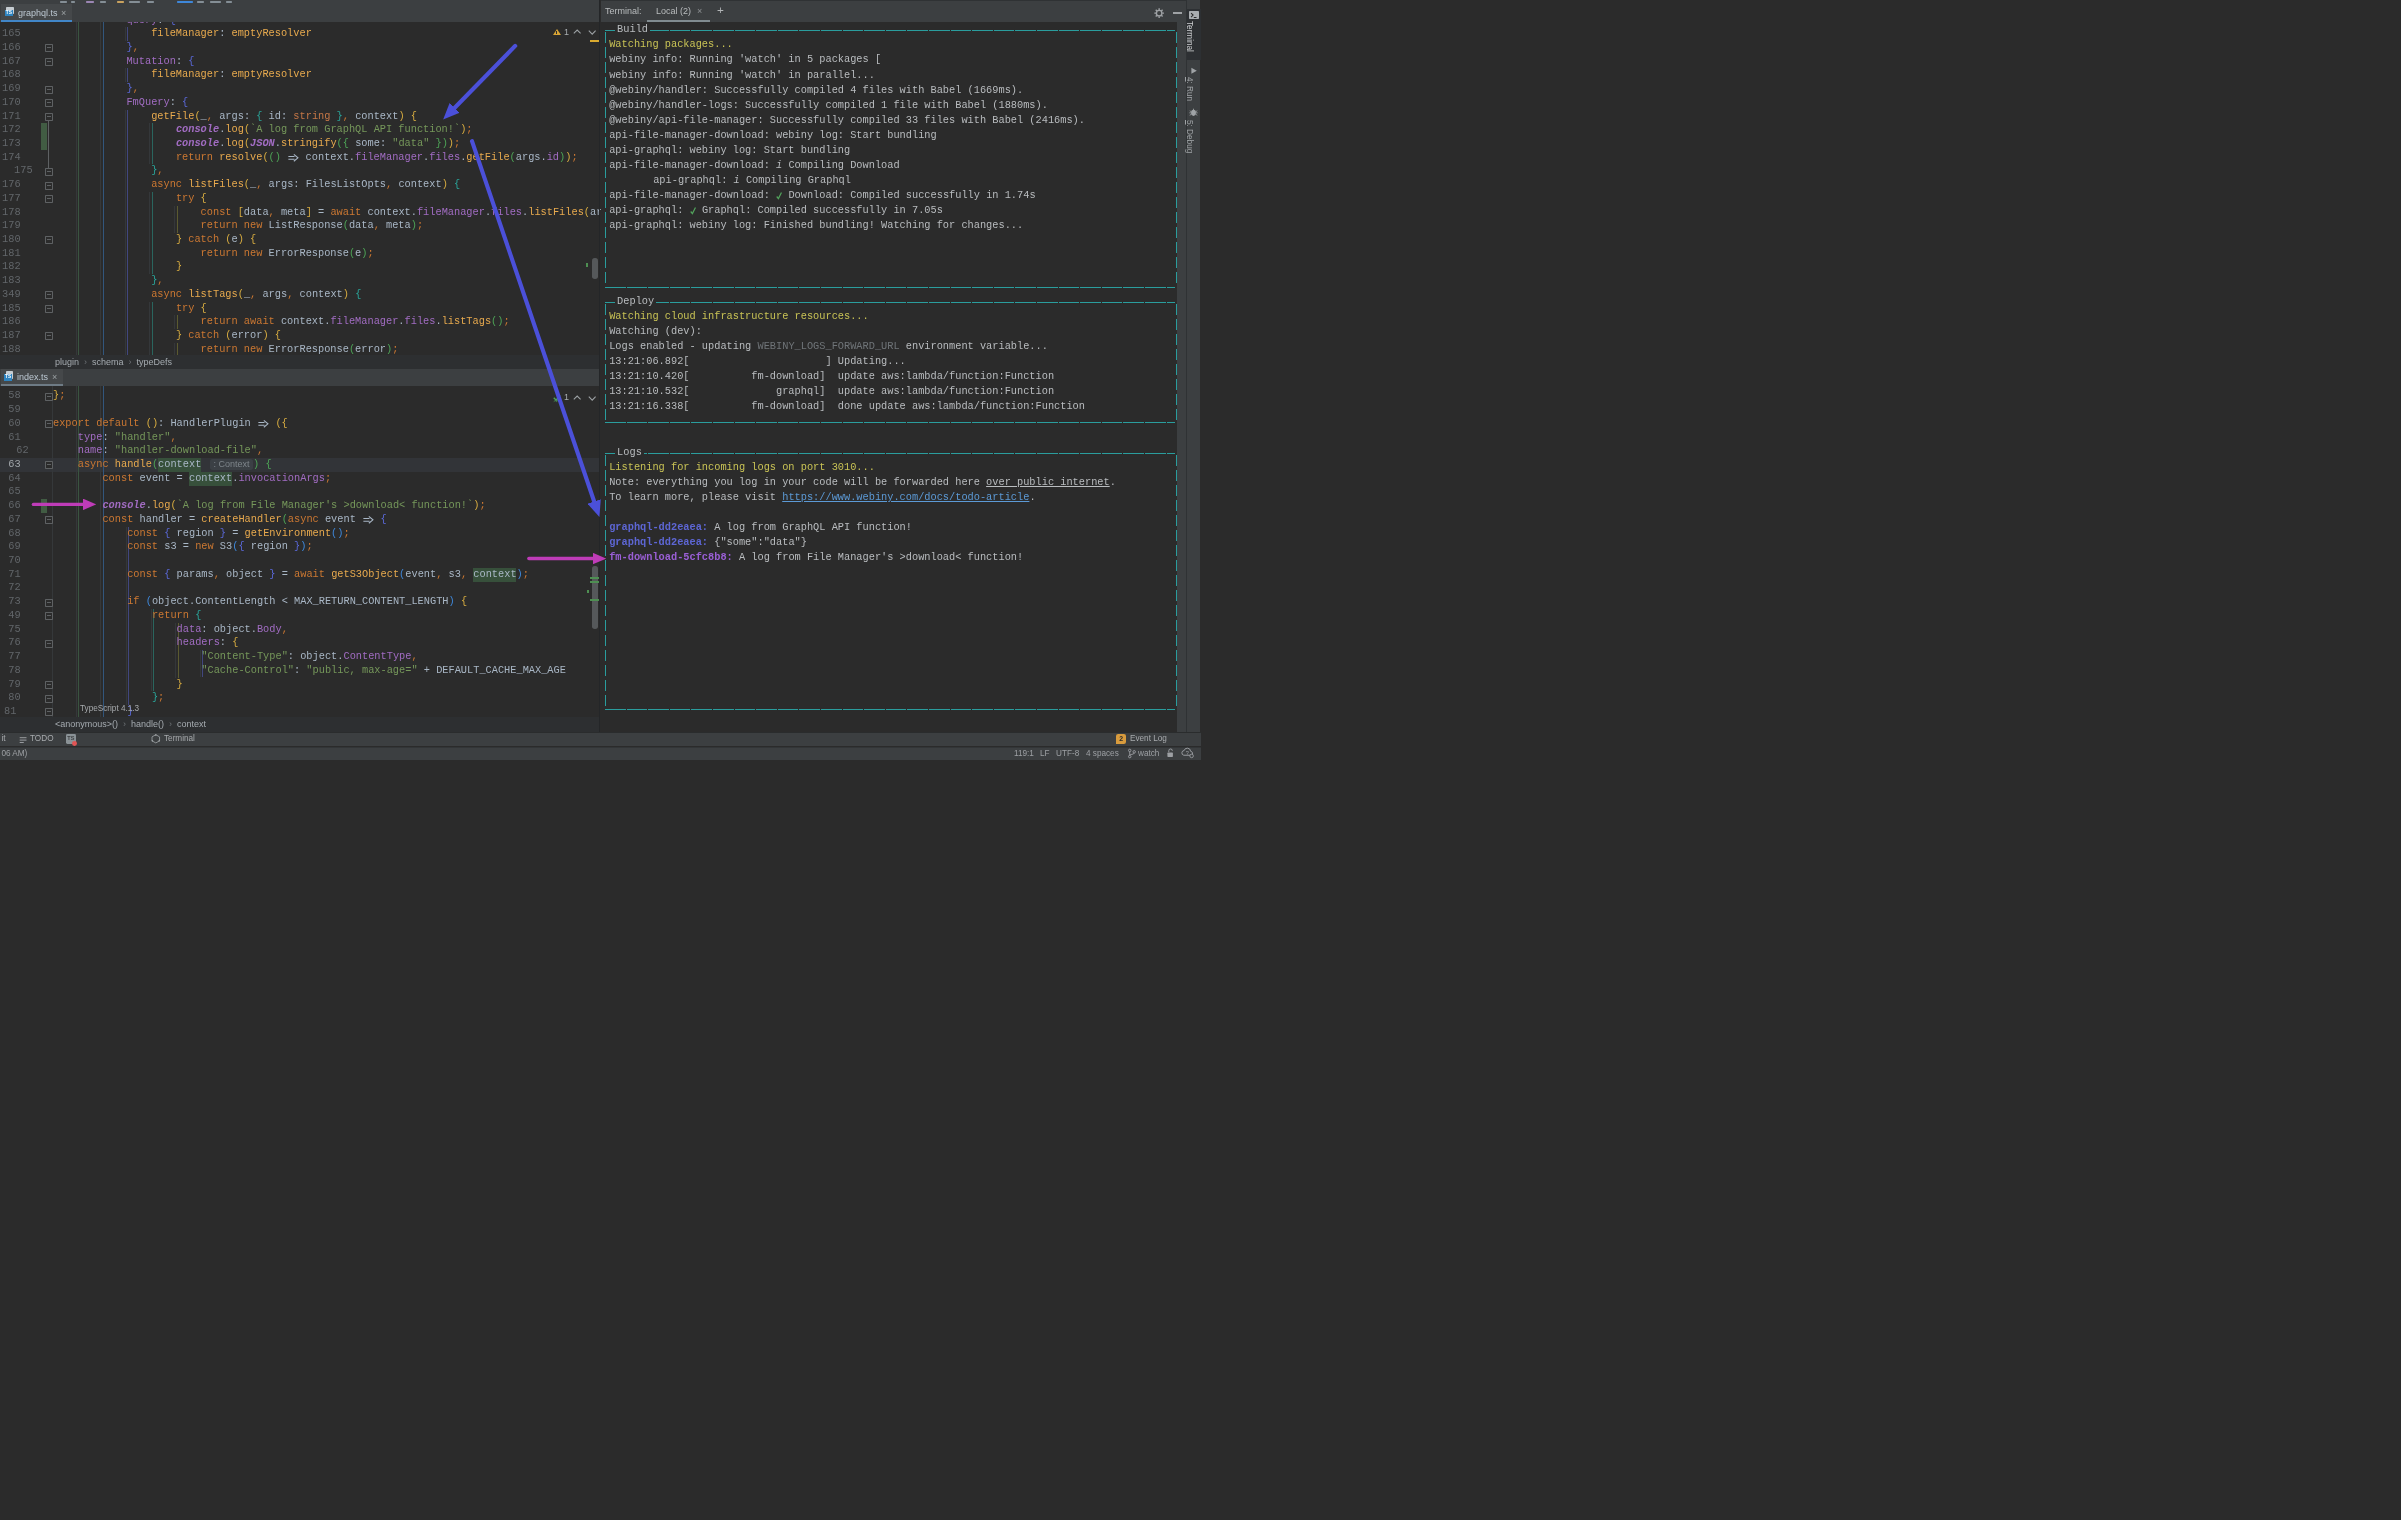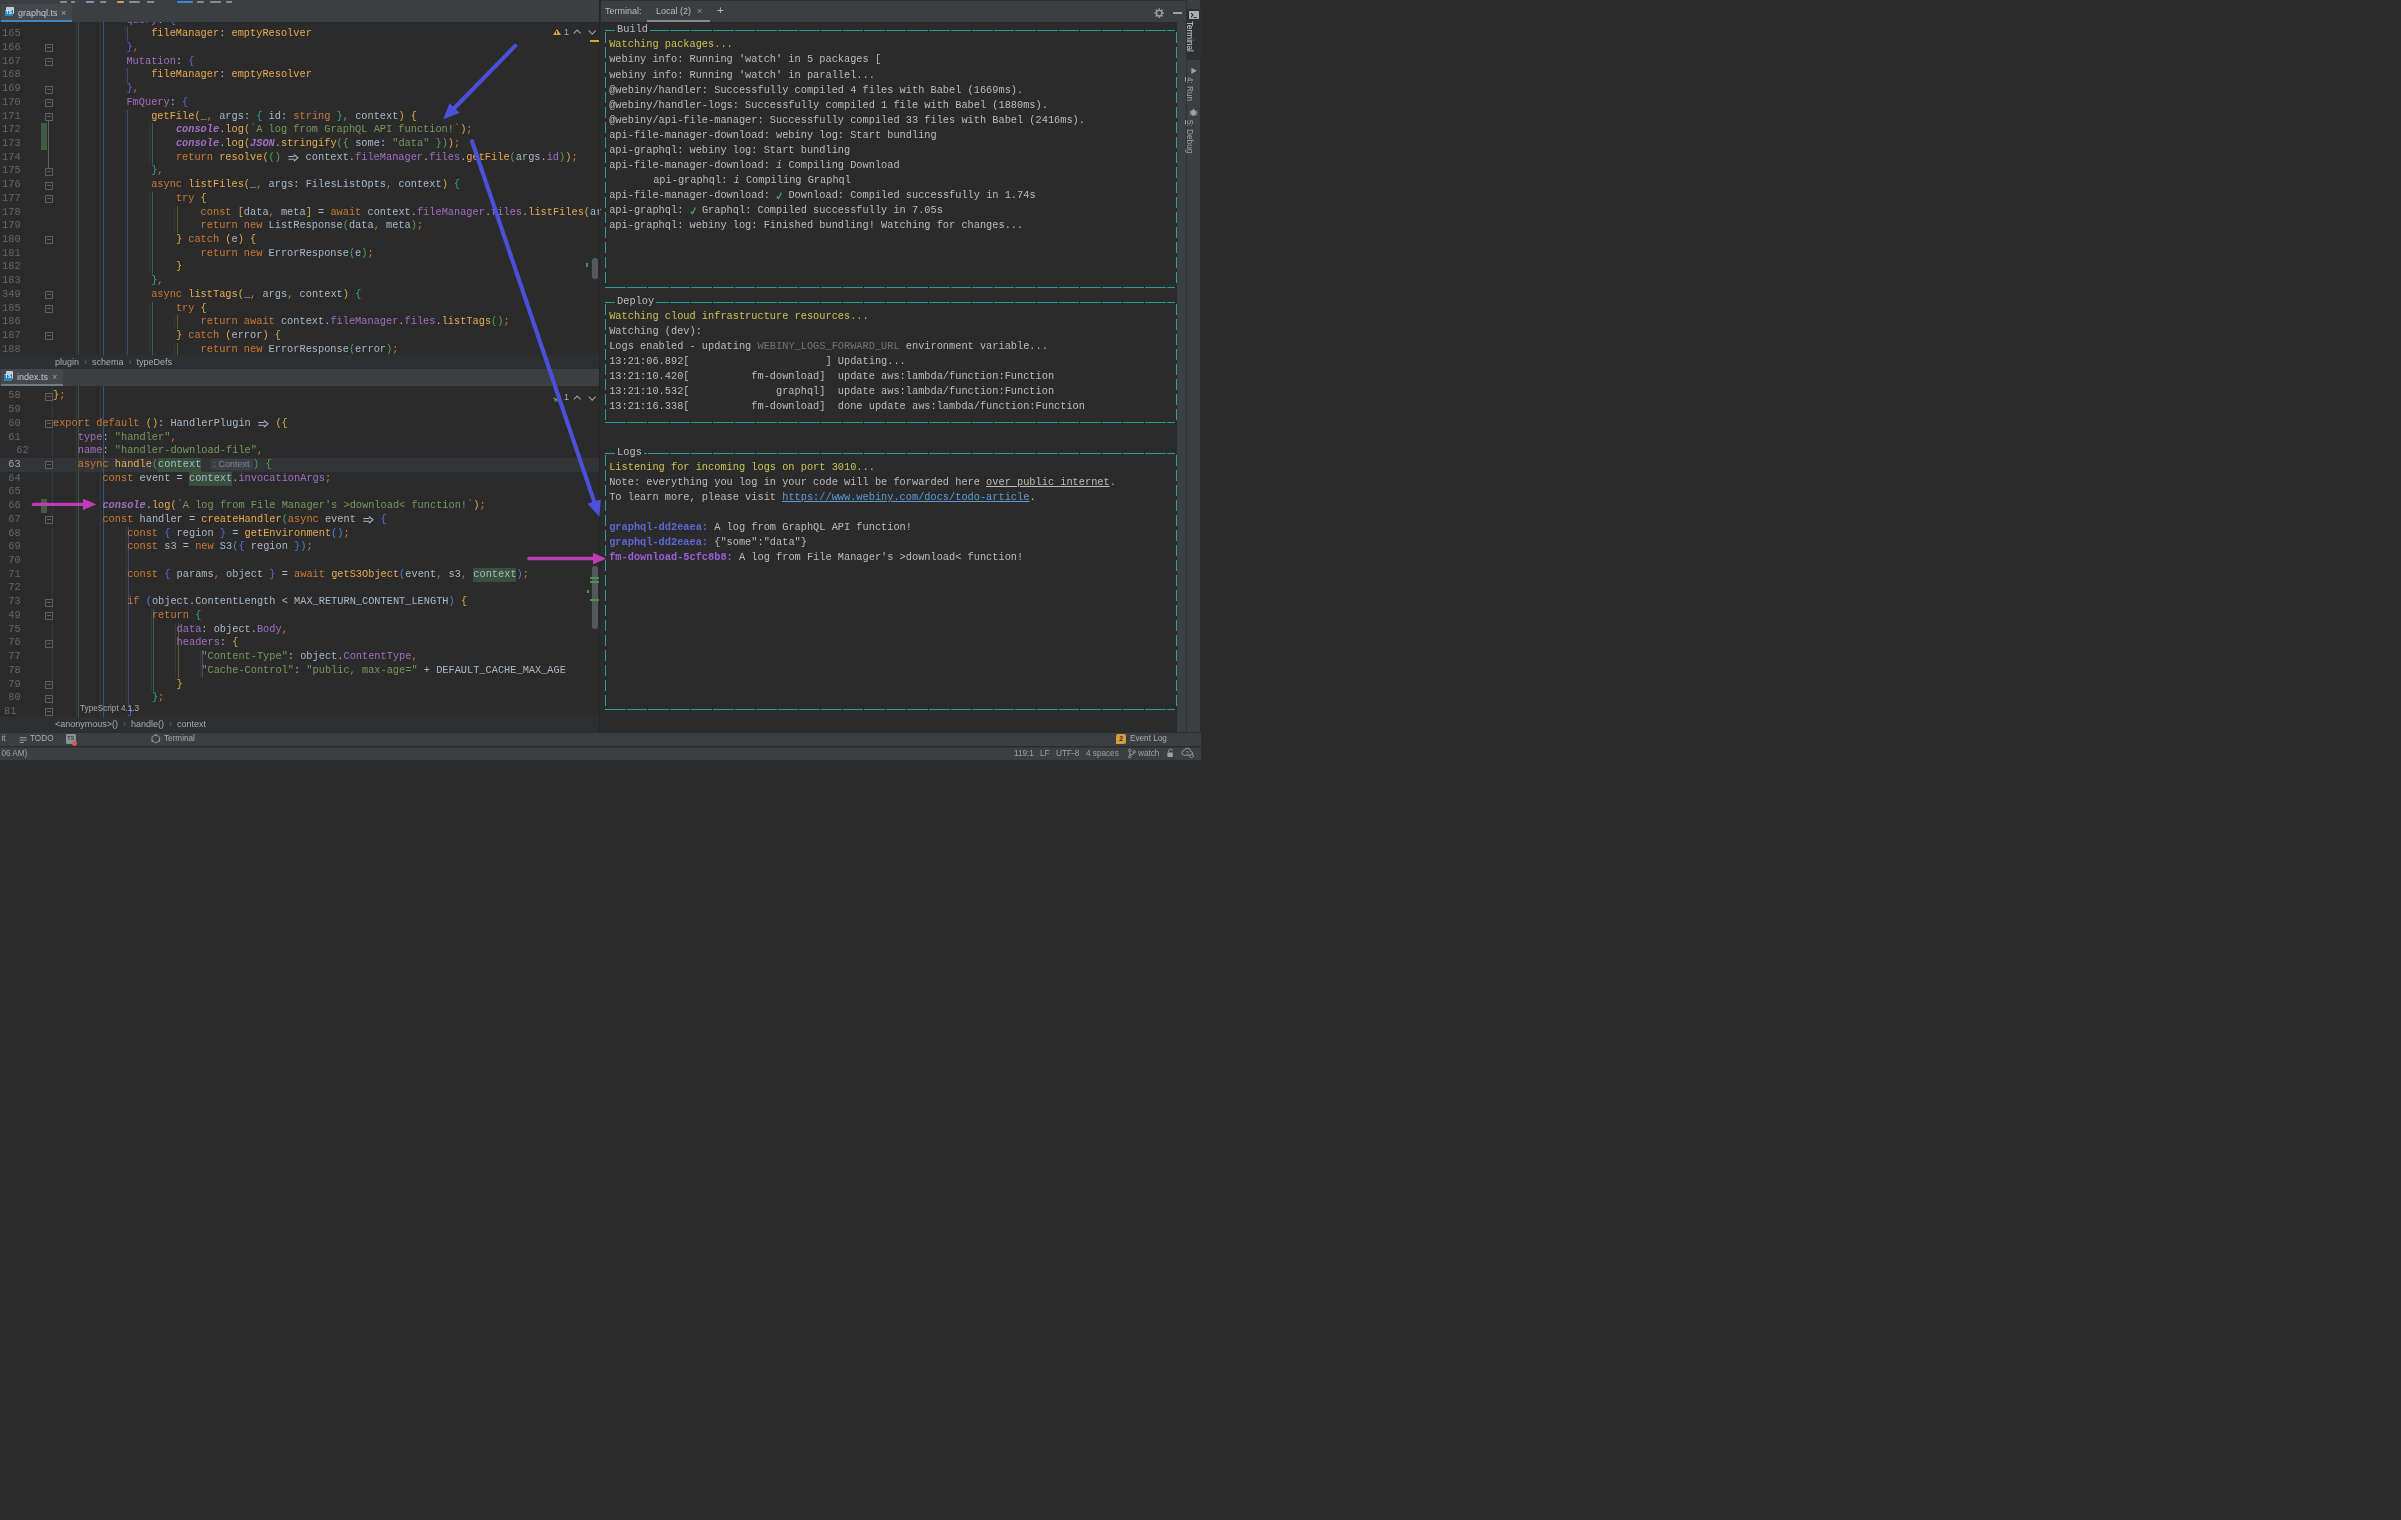--- a/index.html
+++ b/index.html
@@ -48,21 +48,21 @@
 <div style="position:absolute;left:0px;top:27px;width:20.6px;text-align:right;font:10.3px 'Liberation Mono';line-height:13.7px;color:#62666a;z-index:3;">165</div>
 <div style="position:absolute;left:0px;top:41px;width:20.6px;text-align:right;font:10.3px 'Liberation Mono';line-height:13.7px;color:#62666a;z-index:3;">166</div>
 <div style="position:absolute;left:0px;top:55px;width:20.6px;text-align:right;font:10.3px 'Liberation Mono';line-height:13.7px;color:#62666a;z-index:3;">167</div>
 <div style="position:absolute;left:0px;top:68px;width:20.6px;text-align:right;font:10.3px 'Liberation Mono';line-height:13.7px;color:#62666a;z-index:3;">168</div>
 <div style="position:absolute;left:0px;top:82px;width:20.6px;text-align:right;font:10.3px 'Liberation Mono';line-height:13.7px;color:#62666a;z-index:3;">169</div>
 <div style="position:absolute;left:0px;top:96px;width:20.6px;text-align:right;font:10.3px 'Liberation Mono';line-height:13.7px;color:#62666a;z-index:3;">170</div>
 <div style="position:absolute;left:0px;top:110px;width:20.6px;text-align:right;font:10.3px 'Liberation Mono';line-height:13.7px;color:#62666a;z-index:3;">171</div>
 <div style="position:absolute;left:0px;top:123px;width:20.6px;text-align:right;font:10.3px 'Liberation Mono';line-height:13.7px;color:#62666a;z-index:3;">172</div>
 <div style="position:absolute;left:0px;top:137px;width:20.6px;text-align:right;font:10.3px 'Liberation Mono';line-height:13.7px;color:#62666a;z-index:3;">173</div>
 <div style="position:absolute;left:0px;top:151px;width:20.6px;text-align:right;font:10.3px 'Liberation Mono';line-height:13.7px;color:#62666a;z-index:3;">174</div>
-<div style="position:absolute;left:0px;top:164px;width:20.6px;text-align:right;font:10.3px 'Liberation Mono';line-height:13.7px;color:#62666a;z-index:3;">175</div>
+<div style="position:absolute;left:0px;top:164px;width:20.6px;text-align:right;font:10.3px 'Liberation Mono';line-height:13.7px;color:#62666a;z-index:3;padding-left:12px;">175</div>
 <div style="position:absolute;left:0px;top:178px;width:20.6px;text-align:right;font:10.3px 'Liberation Mono';line-height:13.7px;color:#62666a;z-index:3;">176</div>
 <div style="position:absolute;left:0px;top:192px;width:20.6px;text-align:right;font:10.3px 'Liberation Mono';line-height:13.7px;color:#62666a;z-index:3;">177</div>
 <div style="position:absolute;left:0px;top:206px;width:20.6px;text-align:right;font:10.3px 'Liberation Mono';line-height:13.7px;color:#62666a;z-index:3;">178</div>
 <div style="position:absolute;left:0px;top:219px;width:20.6px;text-align:right;font:10.3px 'Liberation Mono';line-height:13.7px;color:#62666a;z-index:3;">179</div>
 <div style="position:absolute;left:0px;top:233px;width:20.6px;text-align:right;font:10.3px 'Liberation Mono';line-height:13.7px;color:#62666a;z-index:3;">180</div>
 <div style="position:absolute;left:0px;top:247px;width:20.6px;text-align:right;font:10.3px 'Liberation Mono';line-height:13.7px;color:#62666a;z-index:3;">181</div>
 <div style="position:absolute;left:0px;top:260px;width:20.6px;text-align:right;font:10.3px 'Liberation Mono';line-height:13.7px;color:#62666a;z-index:3;">182</div>
 <div style="position:absolute;left:0px;top:274px;width:20.6px;text-align:right;font:10.3px 'Liberation Mono';line-height:13.7px;color:#62666a;z-index:3;">183</div>
 <div style="position:absolute;left:0px;top:288px;width:20.6px;text-align:right;font:10.3px 'Liberation Mono';line-height:13.7px;color:#62666a;z-index:3;">349</div>
 <div style="position:absolute;left:0px;top:302px;width:20.6px;text-align:right;font:10.3px 'Liberation Mono';line-height:13.7px;color:#62666a;z-index:3;">185</div>

